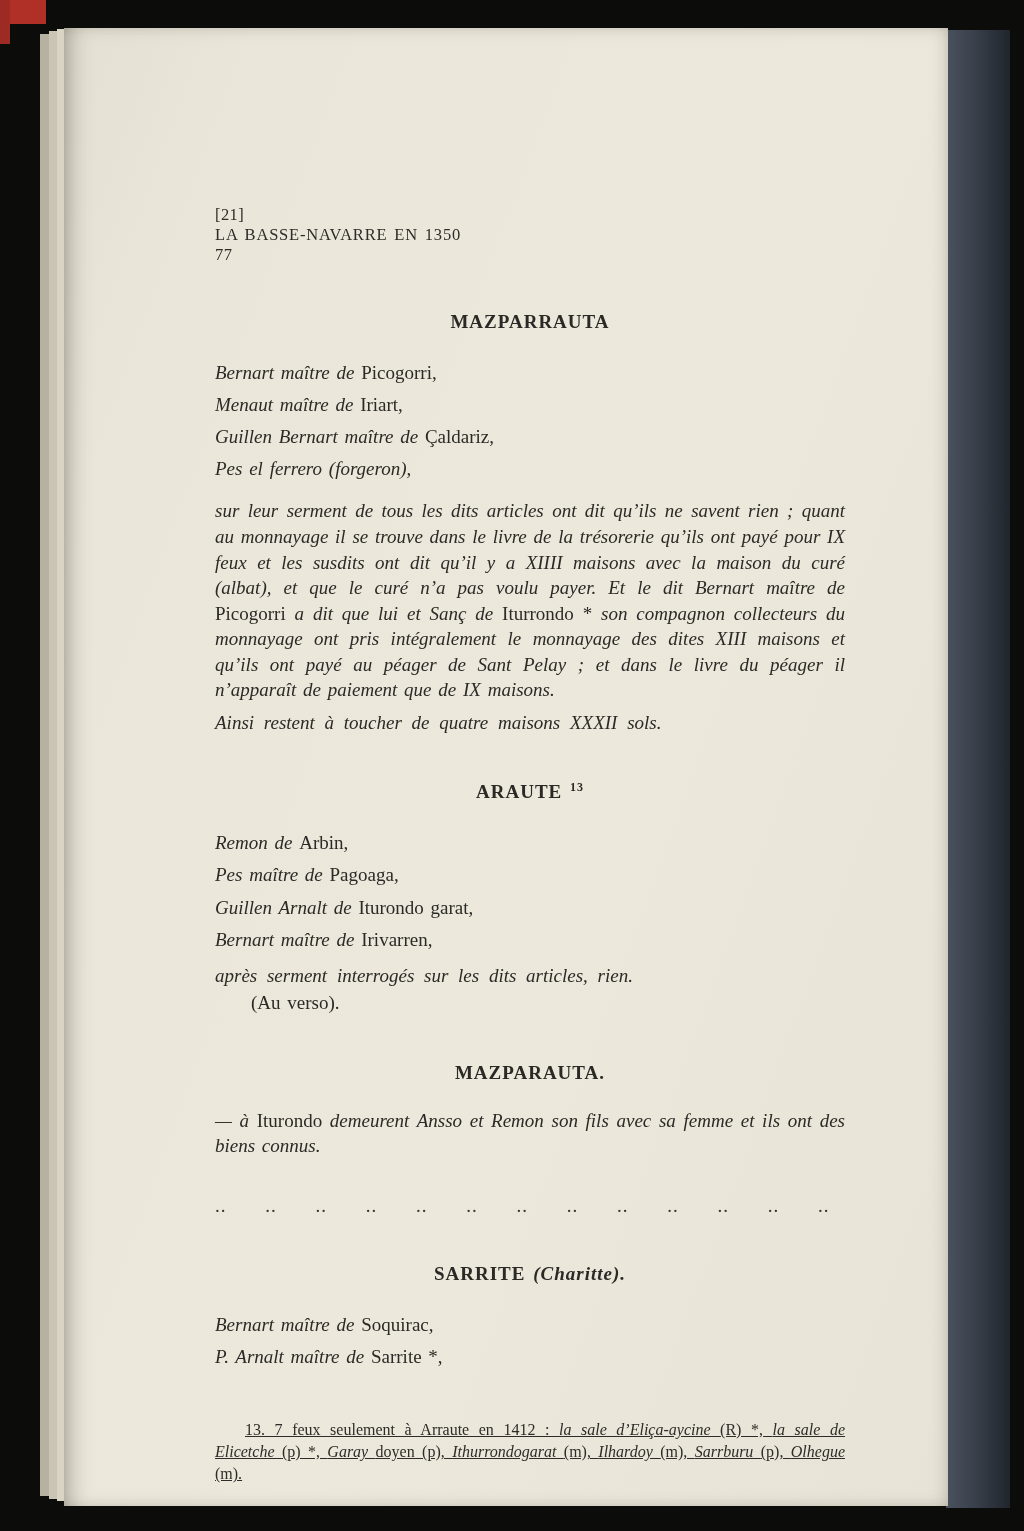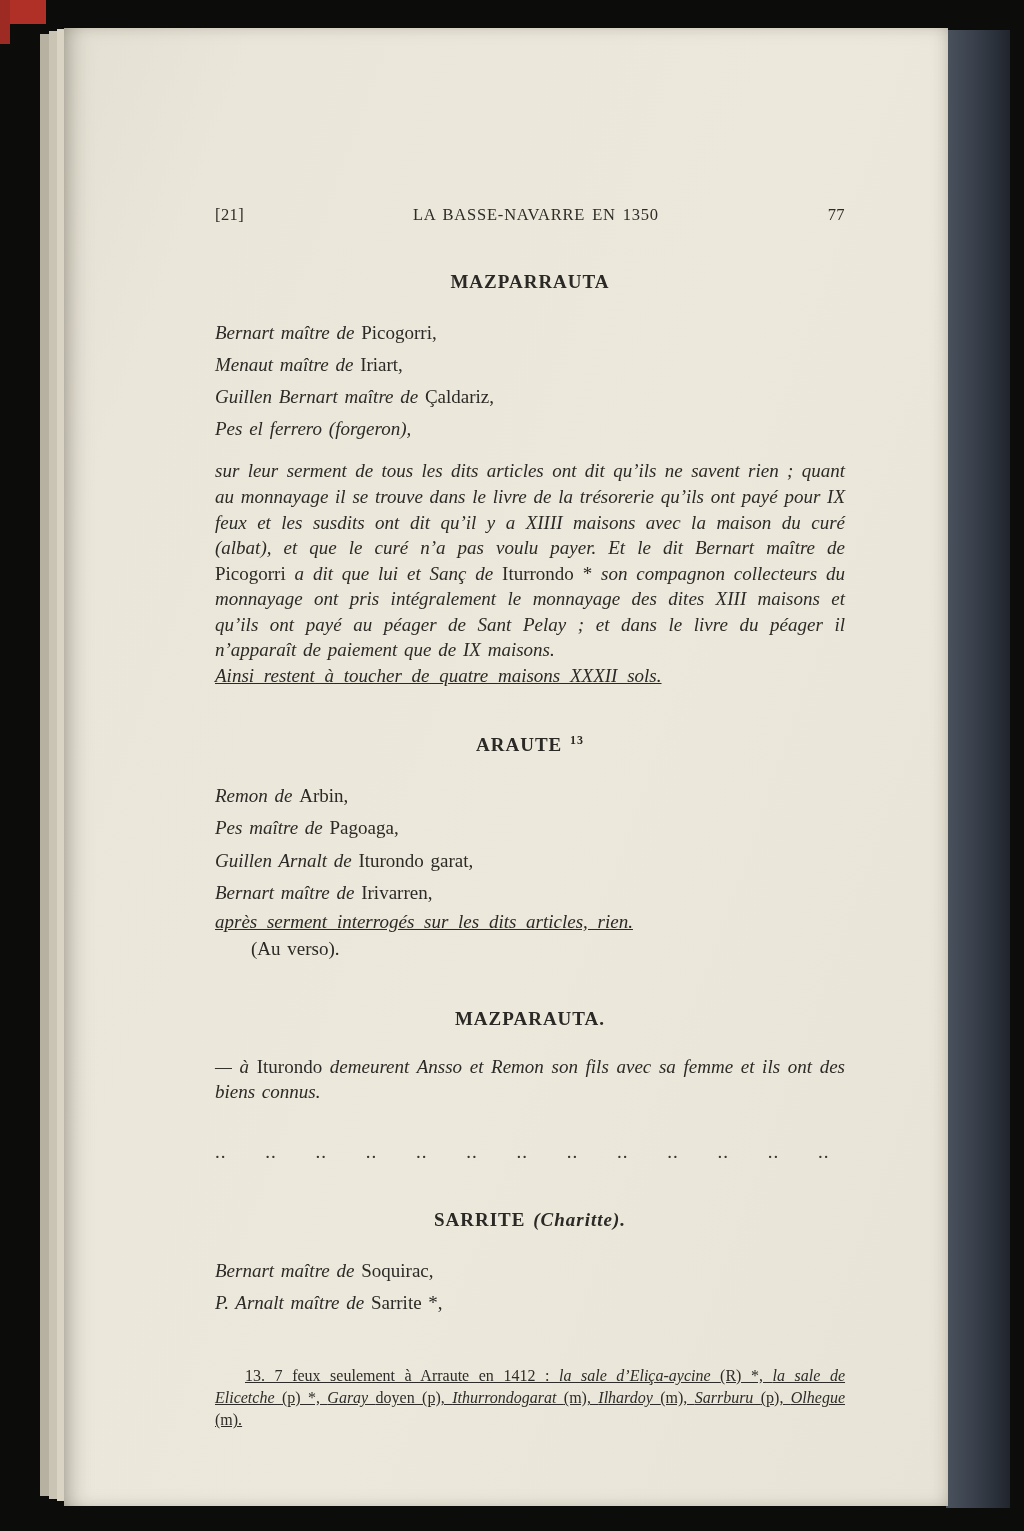--- a/index.html
+++ b/index.html
@@ -32,32 +32,33 @@
     position:absolute;left:151px;top:177px;width:630px;
     color:#2c2a26;
     font-size:19px;
     word-spacing:2px;
   }
   
   .runhead{
     display:flex;justify-content:space-between;align-items:flex-start;
     font-size:16.5px;letter-spacing:.4px;color:#2e2c28;
     margin-bottom:6px;
+    flex-direction:column;
   }
   .runhead .title{letter-spacing:.8px;}
   
   .blk-heading{
     text-align:center;font-weight:bold;font-size:19px;letter-spacing:1px;
     margin-top:46px;margin-bottom:24px;color:#2b2925;
   }
   .blk-heading .ital{font-weight:bold;margin-top:36px;}
   .blk-heading sup{font-weight:bold;font-size:12px;}
   .blk-entry{line-height:1.69;}
   .blk-para_justify{text-align:justify;line-height:1.345;margin-top:13px;font-family:Liberation Serif, serif;}
-  .blk-para{line-height:1.345;margin-top:0;word-spacing:5px;text-decoration:underline;}
+  .blk-para{line-height:1.345;margin-top:7px;word-spacing:5px;}
   .blk-indent{line-height:1.345;padding-left:36px;margin-top:2px;}
   .blk-dots{
     margin-top:36px;margin-bottom:6px;white-space:nowrap;overflow:hidden;
     word-spacing:33px;color:#3a3832;letter-spacing:1px;
   }
   .ital{font-style:italic;}
   .rom{font-style:normal;}
   sup{font-size:12px;vertical-align:super;line-height:0;}
   
   .footnote{

